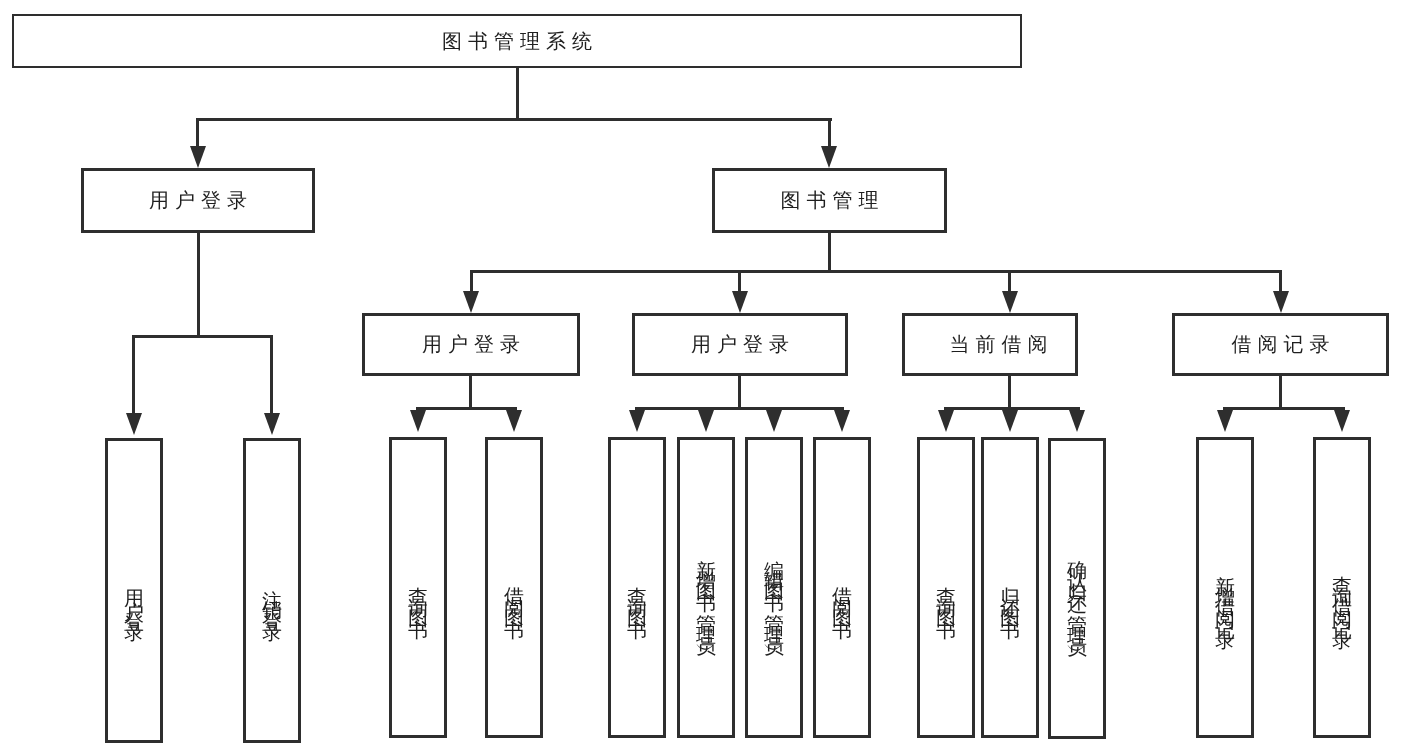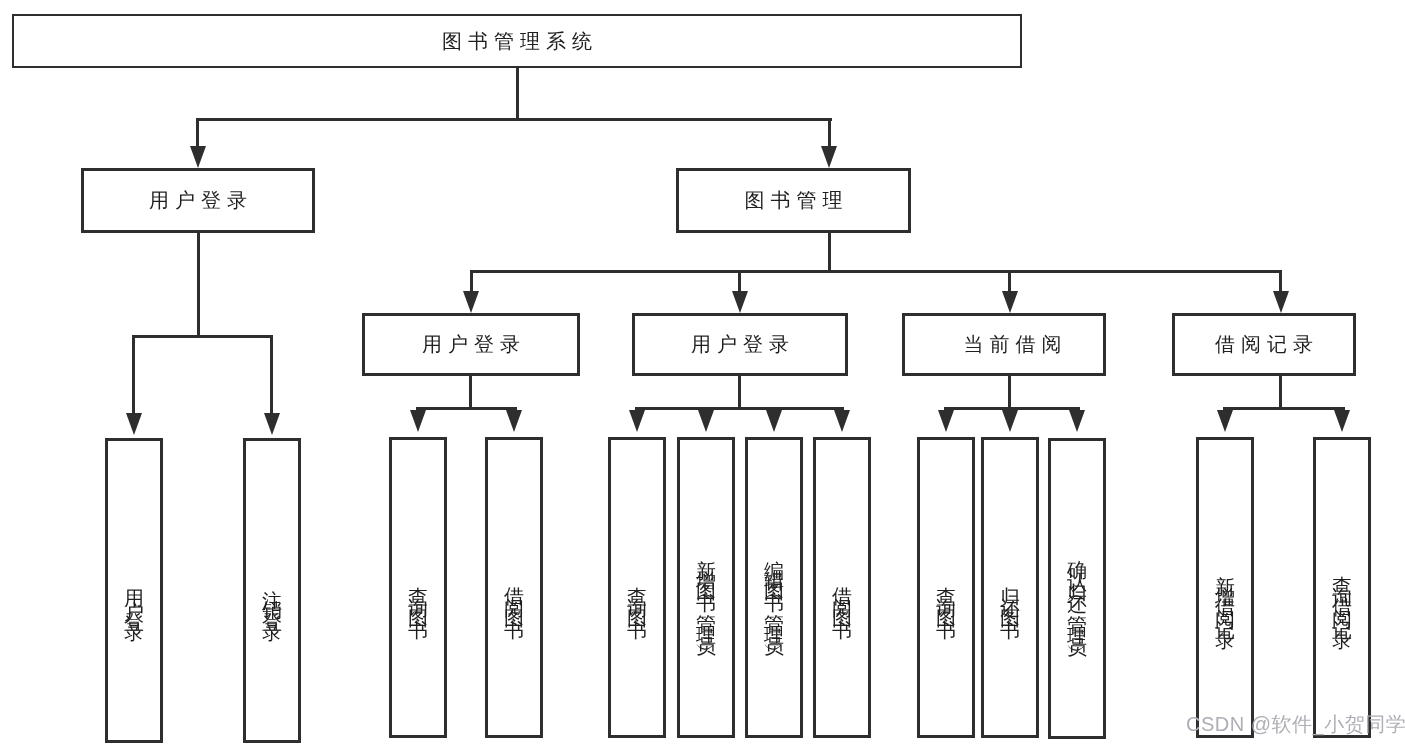--- a/index.html
+++ b/index.html
@@ -54,21 +54,21 @@
   <div class="vline" style="left:516px;top:68px;height:53px;"></div>
   <div class="hline" style="left:196px;top:118px;width:636px;"></div>
   <div class="vline" style="left:196px;top:121px;height:26px;"></div>
   <div class="arrow" style="left:190px;top:146px;"></div>
   <div class="vline" style="left:828px;top:121px;height:26px;"></div>
   <div class="arrow" style="left:821px;top:146px;"></div>
 
   <div class="box" style="left:81px;top:168px;width:234px;height:65px;">
     <span>用户登录</span>
   </div>
-  <div class="box" style="left:676px;top:168px;width:235px;height:65px;font-family:Liberation Serif, serif;">
+  <div class="box" style="left:712px;top:168px;width:235px;height:65px;font-family:Liberation Serif, serif;">
     <span>图书管理</span>
   </div>
 
   <div class="vline" style="left:197px;top:233px;height:105px;"></div>
   <div class="hline" style="left:132px;top:335px;width:141px;"></div>
   <div class="vline" style="left:132px;top:338px;height:76px;"></div>
   <div class="arrow" style="left:126px;top:413px;"></div>
   <div class="vline" style="left:270px;top:338px;height:76px;"></div>
   <div class="arrow" style="left:264px;top:413px;"></div>
 
@@ -89,24 +89,24 @@
   <div class="arrow" style="left:1002px;top:291px;"></div>
   <div class="vline" style="left:1279px;top:273px;height:19px;"></div>
   <div class="arrow" style="left:1273px;top:291px;"></div>
 
   <div class="box" style="left:362px;top:313px;width:218px;height:63px;">
     <span>用户登录</span>
   </div>
   <div class="box" style="left:632px;top:313px;width:216px;height:63px;">
     <span>用户登录</span>
   </div>
-  <div class="box" style="left:902px;top:313px;width:204px;height:63px;padding-left:17px;">
+  <div class="box" style="left:902px;top:313px;width:176px;height:63px;padding-left:17px;">
     <span>当前借阅</span>
   </div>
-  <div class="box" style="left:1172px;top:313px;width:184px;height:63px;">
+  <div class="box" style="left:1172px;top:313px;width:217px;height:63px;">
     <span>借阅记录</span>
   </div>
 
   <div class="vline" style="left:469px;top:376px;height:34px;"></div>
   <div class="hline" style="left:416px;top:407px;width:101px;"></div>
   <div class="arrow" style="left:410px;top:410px;"></div>
   <div class="arrow" style="left:506px;top:410px;"></div>
   <div class="vbox" style="left:389px;top:437px;width:58px;height:301px;">
     <span>查询图书</span>
   </div>
@@ -152,15 +152,14 @@
   <div class="hline" style="left:1223px;top:407px;width:122px;"></div>
   <div class="arrow" style="left:1217px;top:410px;"></div>
   <div class="arrow" style="left:1334px;top:410px;"></div>
   <div class="vbox" style="left:1196px;top:437px;width:58px;height:301px;">
     <span>新增借阅记录</span>
   </div>
   <div class="vbox" style="left:1313px;top:437px;width:58px;height:301px;">
     <span>查询借阅记录</span>
   </div>
 
-  <div class="watermark">CSDN @软件_小贺同学</div>
 
 </div>
 
 </body></html>

